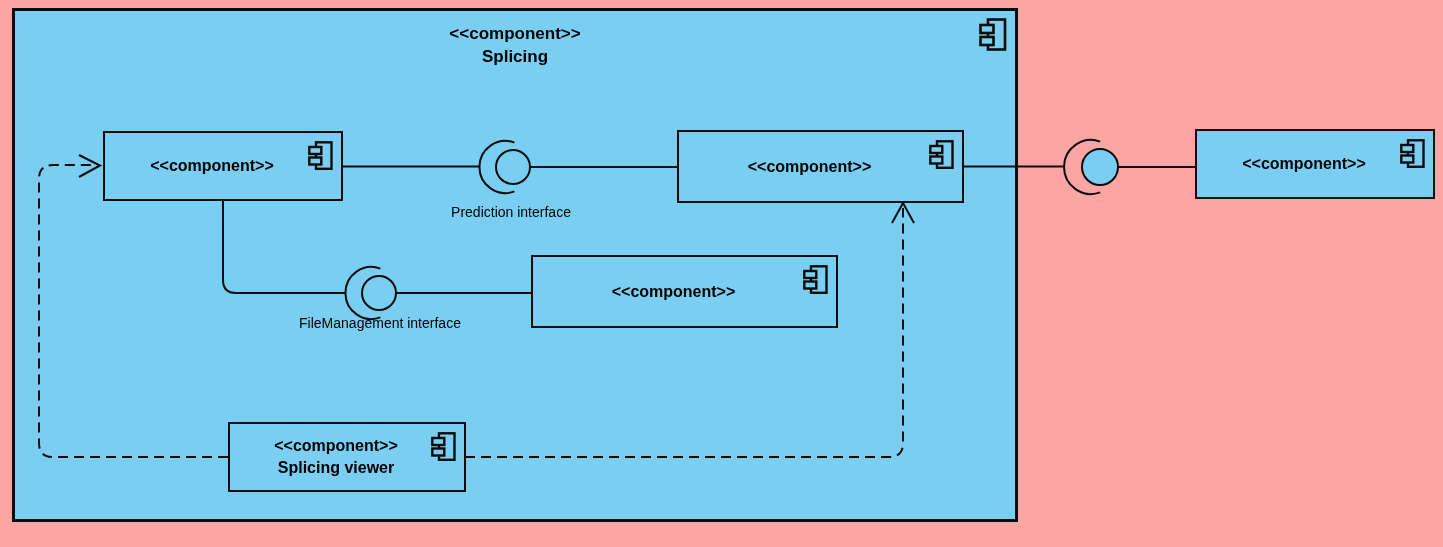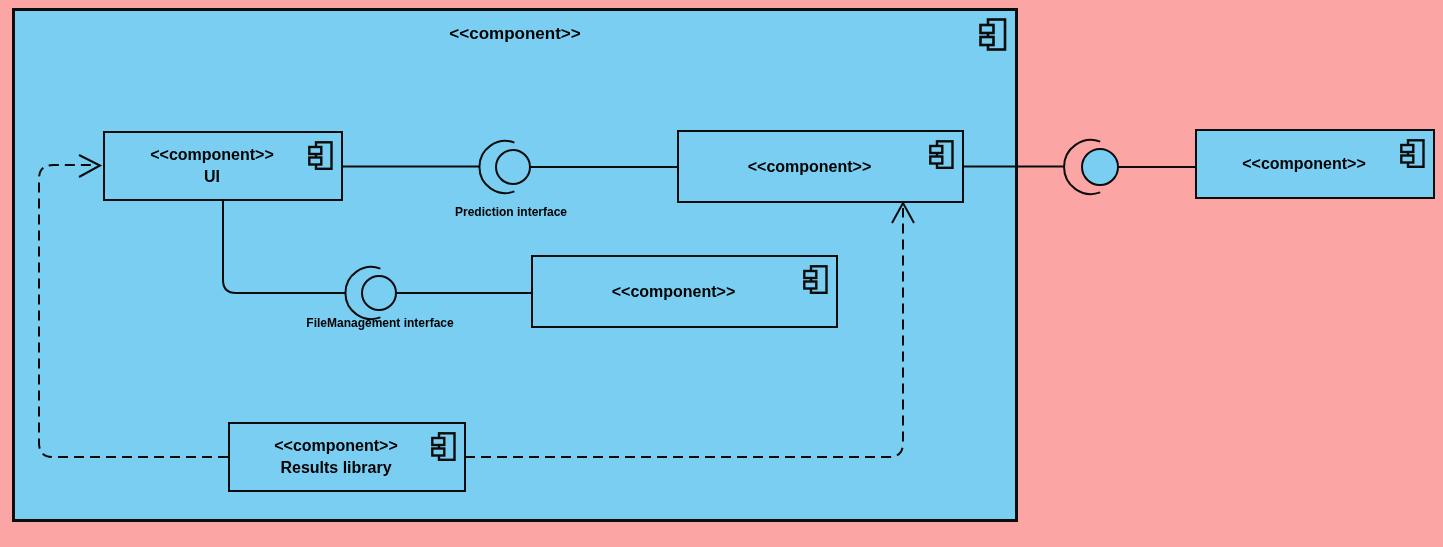--- a/index.html
+++ b/index.html
@@ -59,36 +59,37 @@
     line-height: 23px;
   }
   .container-icon {
     position: absolute;
     top: 7px; right: 8px;
     width: 28px; height: 33px;
   }
   .iface-label {
     position: absolute;
     transform: translate(-50%, -50%);
-    font-weight: bold;
-    font-size: 12px;
+    font-weight: normal;
+    font-size: 14px;
     white-space: nowrap;
   }
   svg .stroke { stroke: #0c0c0c; stroke-width: 2; fill: none; }
   svg .dashed { stroke-dasharray: 10 6; }
   svg .ball { fill: #79cef1; stroke: #0c0c0c; stroke-width: 2; }
 </style>
 </head>
 <body>
 
 <div id="canvas">
 
   <div id="splicing-container">
     <div class="container-title">
       <div>&lt;&lt;component&gt;&gt;</div>
+      <div>Splicing</div>
     </div>
     <svg class="container-icon" viewBox="0 0 28 33">
       <rect x="9" y="1.5" width="17" height="30" fill="none" stroke="#0c0c0c" stroke-width="2.6"></rect>
       <rect x="1.5" y="7" width="13" height="8" fill="#79cef1" stroke="#0c0c0c" stroke-width="2.6"></rect>
       <rect x="1.5" y="19" width="13" height="8" fill="#79cef1" stroke="#0c0c0c" stroke-width="2.6"></rect>
     </svg>
   </div>
 
   <svg id="connector-layer" viewBox="0 0 1443 547">
 
@@ -110,21 +111,20 @@
     <path class="stroke dashed" d="M 228 457 H 53 Q 39 457 39 443 V 179 Q 39 165 53 165 H 95"></path>
     <path class="stroke" d="M 79 155 L 100 165.5 L 79 177"></path>
 
     <path class="stroke dashed" d="M 465 457 H 889 Q 903 457 903 443 V 208"></path>
     <path class="stroke" d="M 892 223 L 903 203 L 914 223"></path>
   </svg>
 
   <div class="comp-box" style="left:103px; top:131px; width:240px; height:70px;">
     <div class="comp-text">
       <div>&lt;&lt;component&gt;&gt;</div>
-      <div>UI</div>
     </div>
     <svg class="comp-icon" viewBox="0 0 25 29">
       <rect x="8" y="1.3" width="15.5" height="26.5" fill="none" stroke="#0c0c0c" stroke-width="2.4"></rect>
       <rect x="1.3" y="6" width="12" height="7" fill="#79cef1" stroke="#0c0c0c" stroke-width="2.4"></rect>
       <rect x="1.3" y="16.5" width="12" height="7" fill="#79cef1" stroke="#0c0c0c" stroke-width="2.4"></rect>
     </svg>
   </div>
 
   <div class="comp-box" style="left:677px; top:130px; width:287px; height:73px;">
     <div class="comp-text">
@@ -144,21 +144,21 @@
     <svg class="comp-icon" viewBox="0 0 25 29">
       <rect x="8" y="1.3" width="15.5" height="26.5" fill="none" stroke="#0c0c0c" stroke-width="2.4"></rect>
       <rect x="1.3" y="6" width="12" height="7" fill="#79cef1" stroke="#0c0c0c" stroke-width="2.4"></rect>
       <rect x="1.3" y="16.5" width="12" height="7" fill="#79cef1" stroke="#0c0c0c" stroke-width="2.4"></rect>
     </svg>
   </div>
 
   <div class="comp-box" style="left:228px; top:422px; width:238px; height:70px;">
     <div class="comp-text">
       <div>&lt;&lt;component&gt;&gt;</div>
-      <div>Results library</div>
+      <div>Splicing viewer</div>
     </div>
     <svg class="comp-icon" viewBox="0 0 25 29">
       <rect x="8" y="1.3" width="15.5" height="26.5" fill="none" stroke="#0c0c0c" stroke-width="2.4"></rect>
       <rect x="1.3" y="6" width="12" height="7" fill="#79cef1" stroke="#0c0c0c" stroke-width="2.4"></rect>
       <rect x="1.3" y="16.5" width="12" height="7" fill="#79cef1" stroke="#0c0c0c" stroke-width="2.4"></rect>
     </svg>
   </div>
 
   <div class="comp-box" style="left:1195px; top:129px; width:240px; height:70px;">
     <div class="comp-text">

